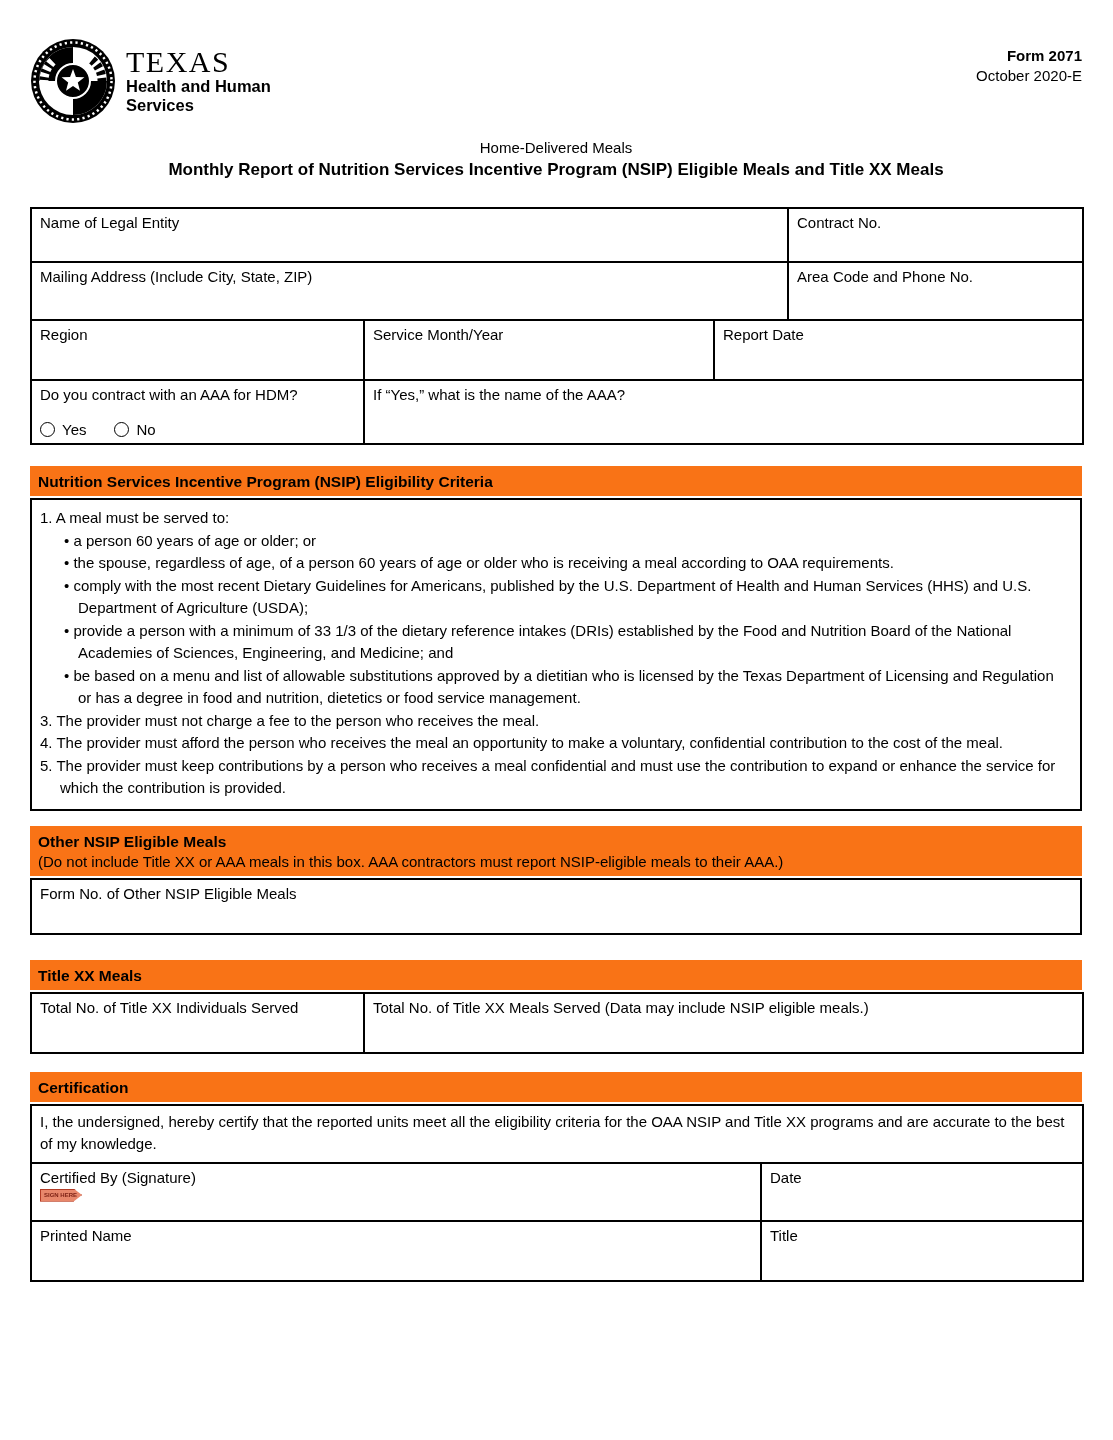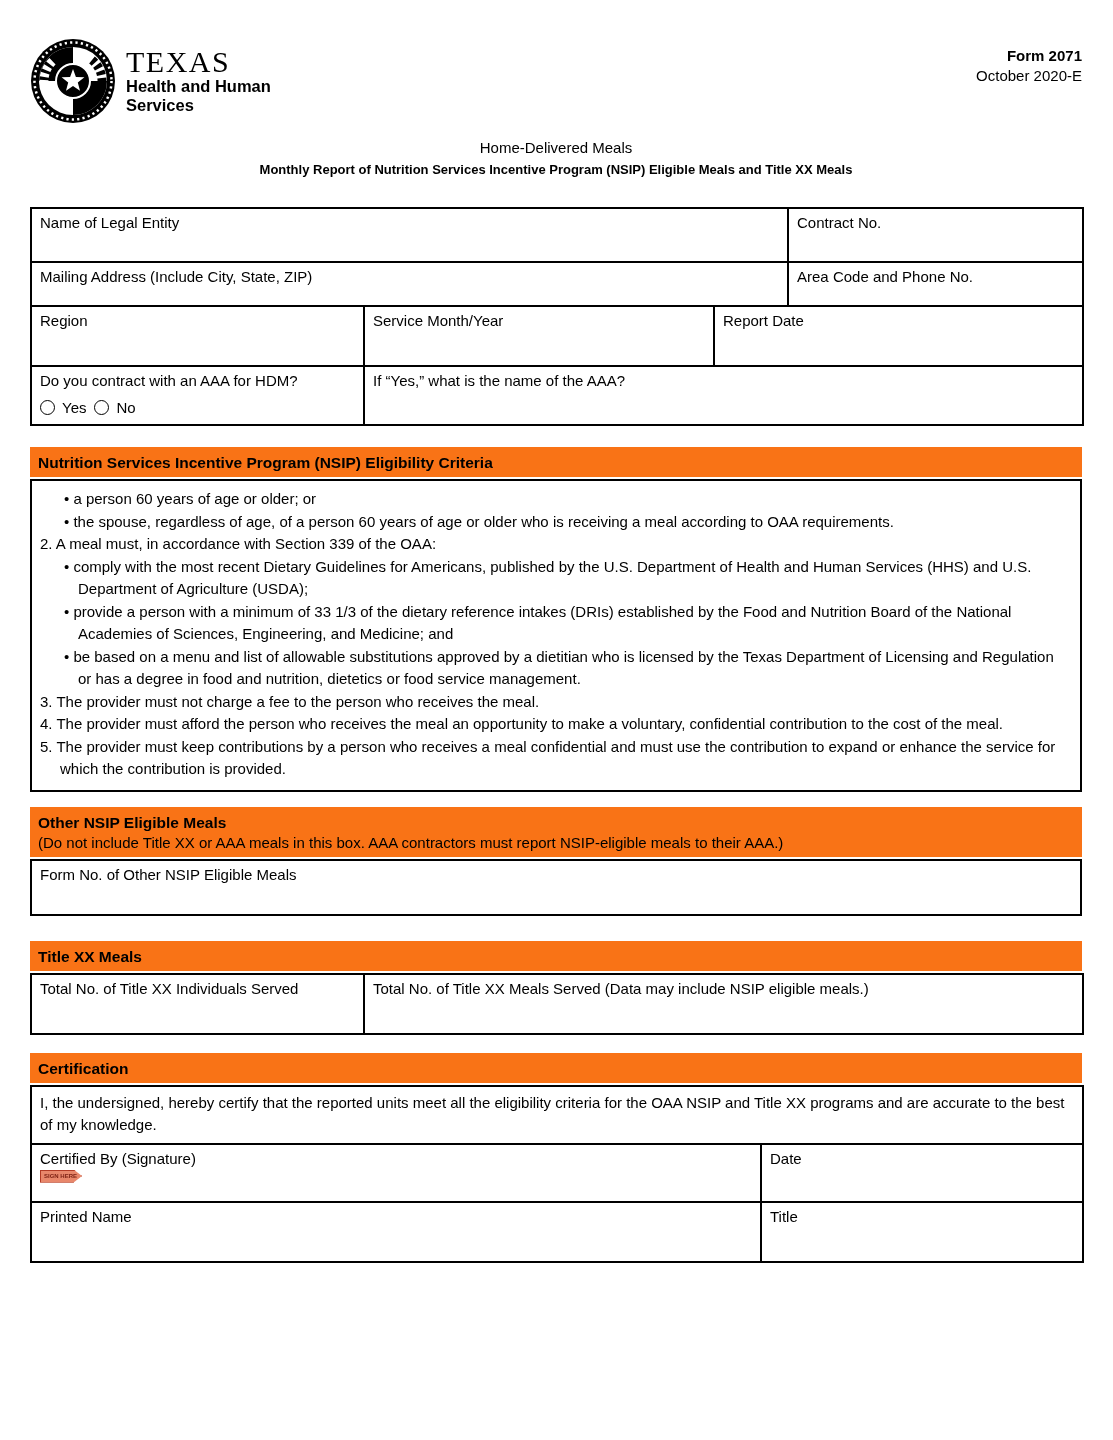--- a/index.html
+++ b/index.html
@@ -23,29 +23,29 @@
     font-family: "Liberation Serif", serif;
     font-size: 30px; letter-spacing: 1.5px; line-height: 30px; font-weight: 500;
   }
   .logo-text .hh { font-size: 16.5px; font-weight: bold; line-height: 19px; }
   .forminfo { text-align: right; padding-top: 8px; line-height: 20px; }
   .forminfo .fno { font-weight: bold; }
 
   
   .titleblock { text-align: center; margin-top: 14px; }
   .subtitle { font-size: 15px; line-height: 20px; }
-  .maintitle { font-size: 13px; font-weight: bold; line-height: 24px; }
+  .maintitle { font-size: 17px; font-weight: bold; line-height: 24px; }
 
   
   table { border-collapse: collapse; table-layout: fixed; width: 1052px; }
   td { border: 2px solid #000; vertical-align: top; padding: 5px 8px; font-size: 15px; }
   .info-table { margin-top: 25px; }
-  .r1 { height: 54px; } .r2 { height: 44px; border-radius: 18px; } .r3 { height: 60px; } .r4 { height: 59px; }
-
-  .radios { margin-top: 10px; display: flex; align-items: center; gap: 8px; }
+  .r1 { height: 54px; } .r2 { height: 58px; border-radius: 18px; } .r3 { height: 60px; } .r4 { height: 59px; }
+
+  .radios { margin-top: 18px; display: flex; align-items: center; gap: 28px; }
   .radio { display: inline-flex; align-items: center; gap: 7px; }
   .rc {
     width: 15px; height: 15px; border: 1.5px solid #000; border-radius: 50%;
     display: inline-block; background: #fff; flex: 0 0 auto;
   }
 
   
   .band {
     background: #f97316; padding: 5px 8px 4px 8px;
     font-weight: bold; font-size: 15.5px; line-height: 21px; margin-bottom: 2px;
@@ -163,23 +163,23 @@
         <td colspan="3">
           <span>If “Yes,” what is the name of the AAA?</span>
         </td>
       </tr>
     </tbody>
       </table>
 
     <div class="sec-criteria">
       <div class="band">Nutrition Services Incentive Program (NSIP) Eligibility Criteria</div>
       <div class="box criteria-box">
+        <div class="num">1. A meal must be served to:</div>
         <div class="bul">• a person 60 years of age or older; or</div>
         <div class="bul">• the spouse, regardless of age, of a person 60 years of age or older who is receiving a meal according to OAA requirements.</div>
-        <div class="num">2. A meal must, in accordance with Section 339 of the OAA:</div>
         <div class="bul">• comply with the most recent Dietary Guidelines for Americans, published by the U.S. Department of Health and Human Services (HHS) and U.S. Department of Agriculture (USDA);</div>
         <div class="bul">• provide a person with a minimum of 33 1/3 of the dietary reference intakes (DRIs) established by the Food and Nutrition Board of the National Academies of Sciences, Engineering, and Medicine; and</div>
         <div class="bul">• be based on a menu and list of allowable substitutions approved by a dietitian who is licensed by the Texas Department of Licensing and Regulation or has a degree in food and nutrition, dietetics or food service management.</div>
         <div class="num">3. The provider must not charge a fee to the person who receives the meal.</div>
         <div class="num">4. The provider must  afford the person who receives the meal an opportunity to make a voluntary, confidential contribution to the cost of the meal.</div>
         <div class="num">5. The provider must keep contributions by a person who receives a meal confidential and must use the contribution to expand or enhance the service for which the contribution is provided.</div>
       </div>
     </div>
 
     <div class="sec-other">

